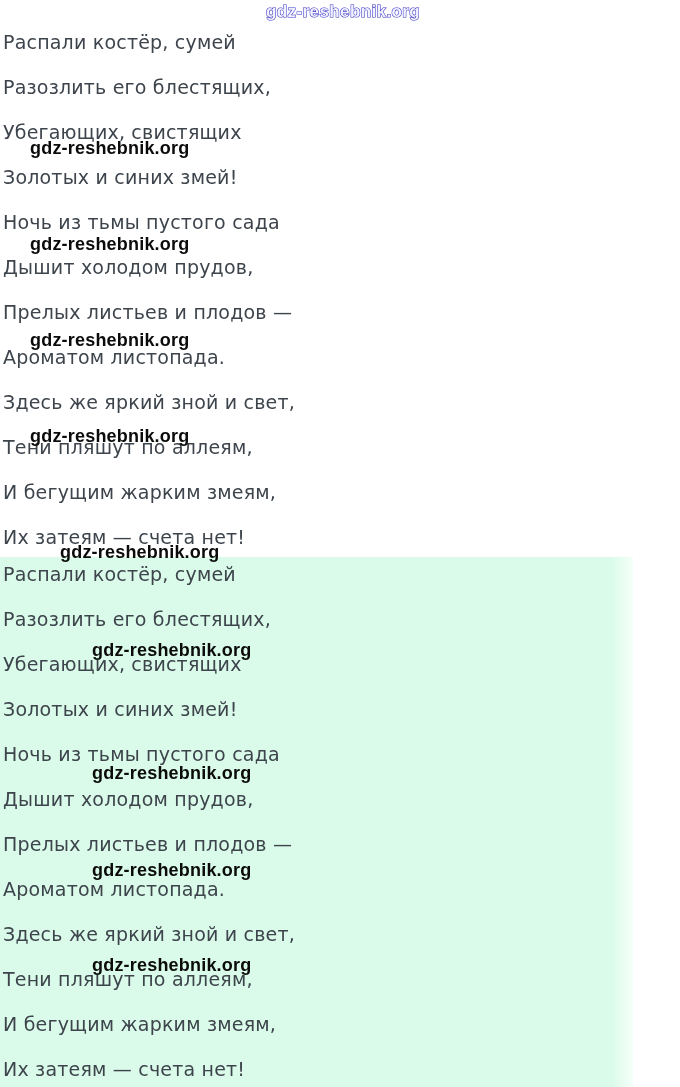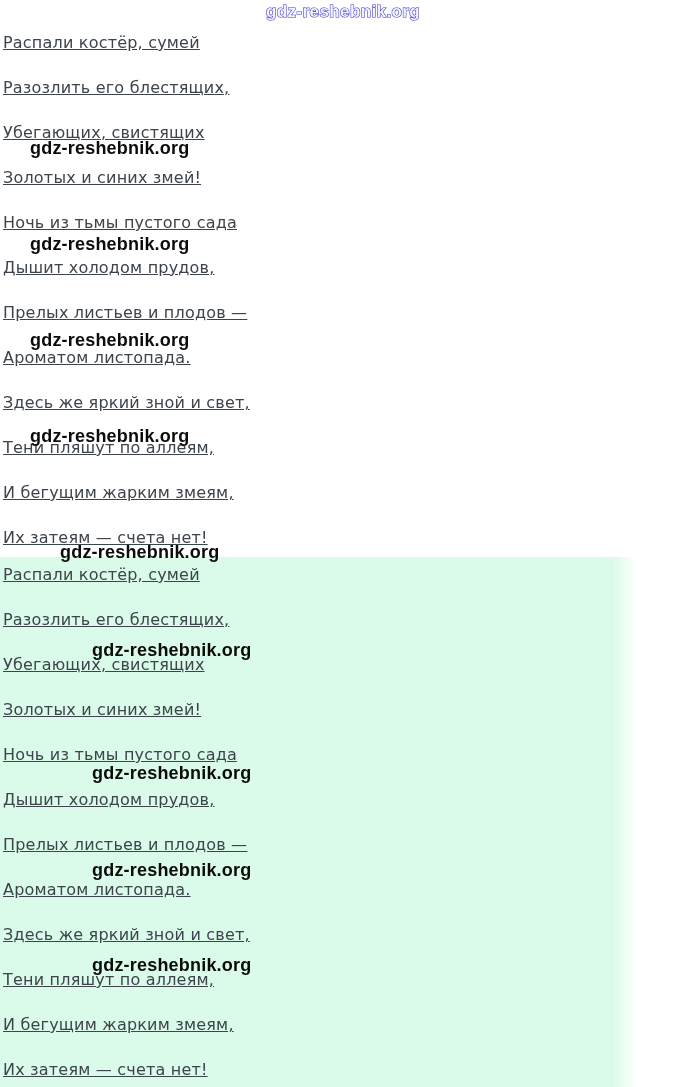--- a/index.html
+++ b/index.html
@@ -20,26 +20,25 @@
     left: 0;
     top: 557px;
     width: 633px;
     height: 530px;
     background: linear-gradient(to right,
       #dafbe9 0px, #dafbe9 612px, #e8fdf2 622px, #f4fff9 633px);
   }
   .poem-line {
     position: absolute;
     font-family: "DejaVu Sans", sans-serif;
-    font-size: 16px;
+    font-size: 19px;
     line-height: 19px;
     letter-spacing: 0.2px;
     color: #3d444c;
     white-space: nowrap;
-    text-decoration: underline;
   }
   .wm-dark {
     position: absolute;
     font-family: "Liberation Sans", sans-serif;
     font-size: 18px;
     line-height: 20px;
     font-weight: 600;
     letter-spacing: 0.2px;
     color: #0b0b0b;
     white-space: nowrap;

